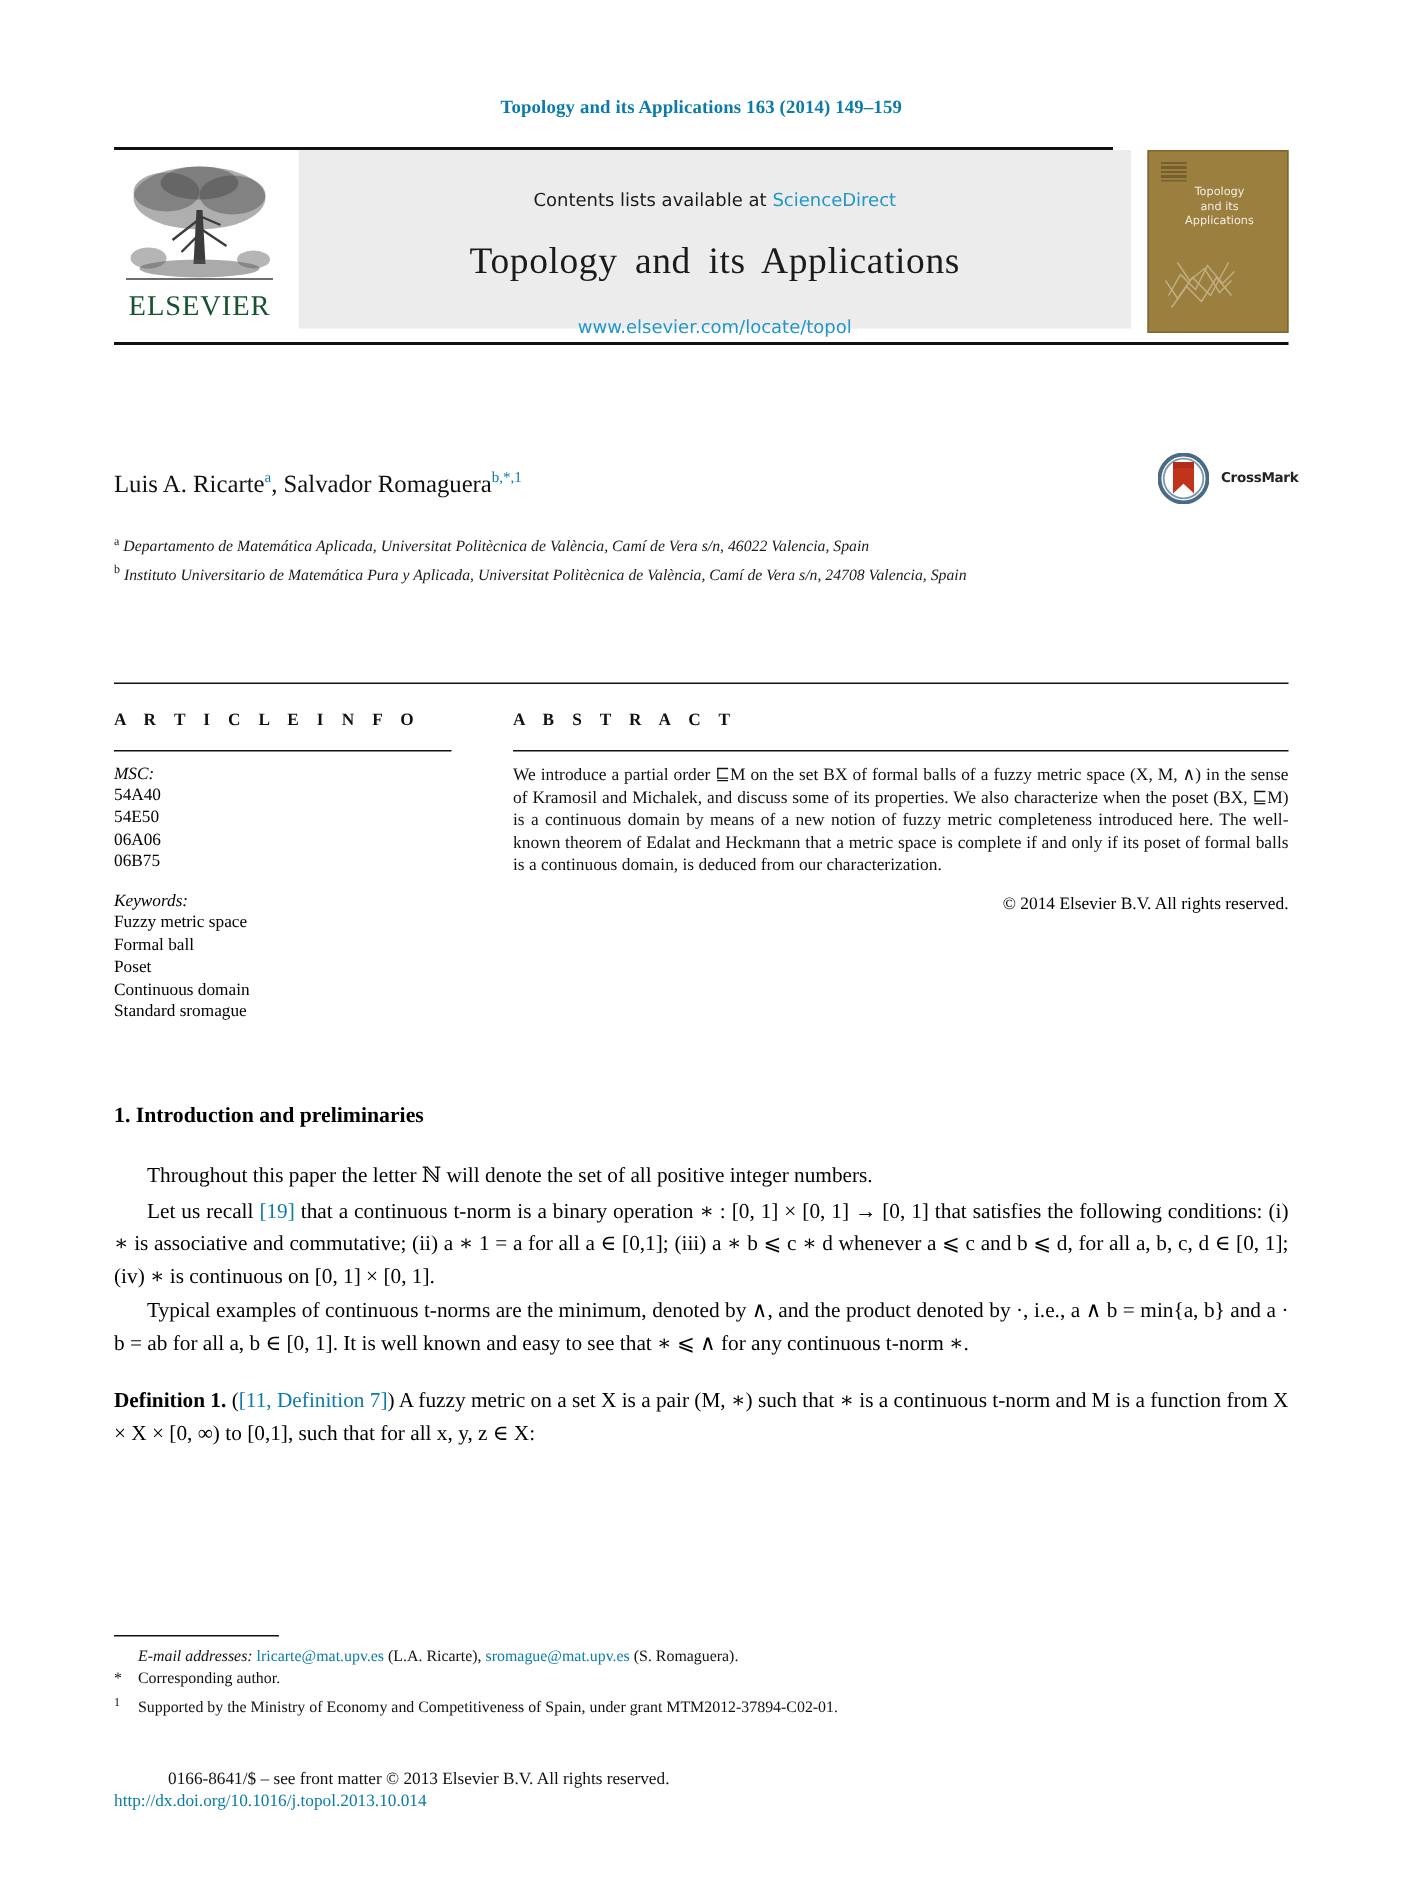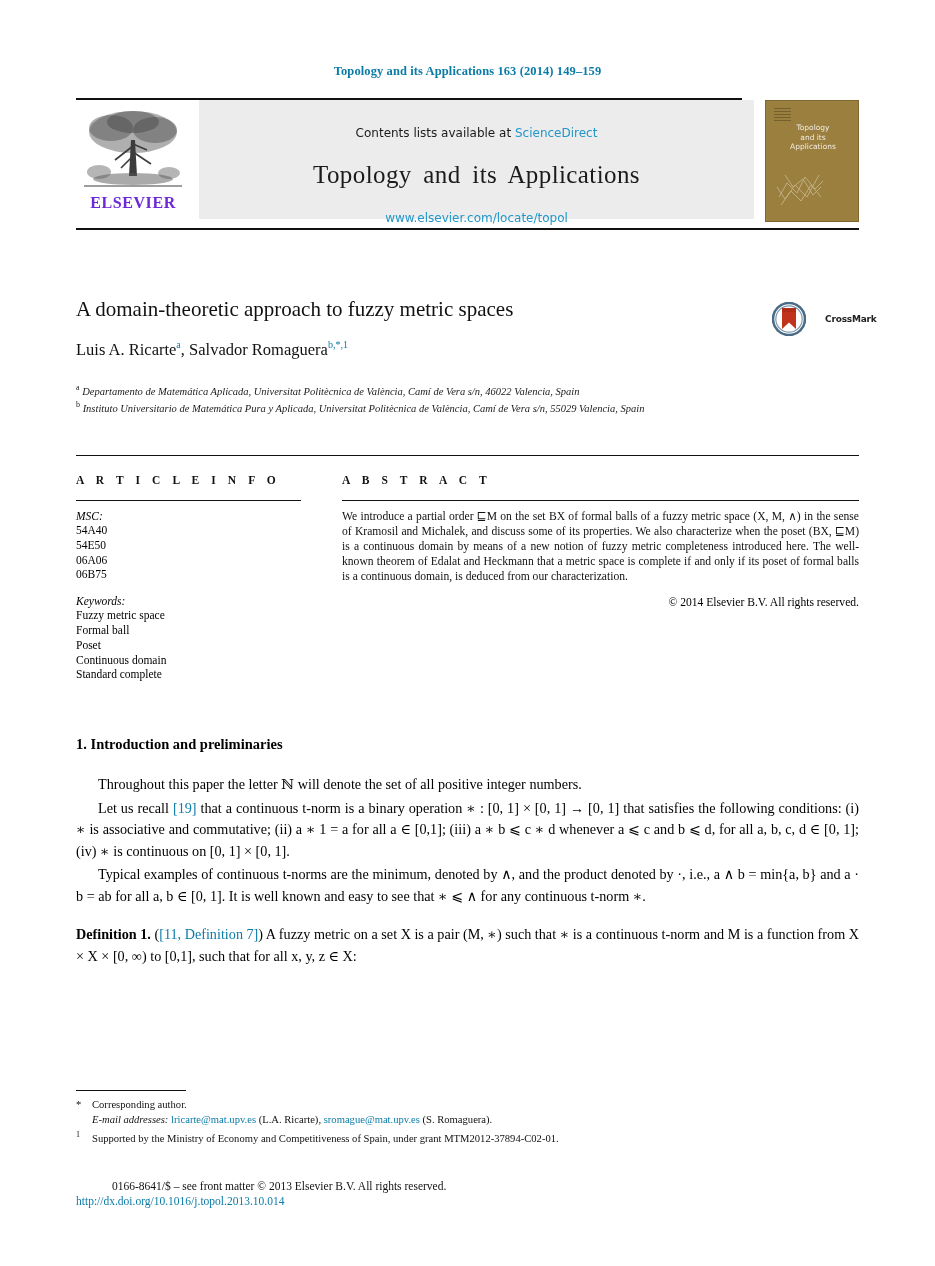--- a/index.html
+++ b/index.html
@@ -61,24 +61,24 @@
     align-items: center;
     justify-content: flex-start;
   }
   .tree-logo {
     width: 104px;
     height: 88px;
     display: block;
   }
   .elsevier-word {
     font-family: "Liberation Serif", serif;
-    font-size: 16px;
+    font-size: 19px;
     letter-spacing: 0.6px;
-    color: #6d28d9;
-    font-weight: bold;
+    color: #14532d;
+    font-weight: normal;
     margin-top: 1px;
     line-height: 1;
   }
   .sd-panel {
     flex: 1 1 auto;
     background: #ececec;
     margin-left: 9px;
     height: 119px;
     display: flex;
     flex-direction: column;
@@ -197,21 +197,21 @@
     font-style: normal;
   }
 
   
   .crossmark {
     position: absolute;
     top: 302px;
     left: 772px;
     display: flex;
     align-items: center;
-    gap: 19px;
+    gap: 8px;
   }
   .crossmark-label {
     font-family: "DejaVu Sans", "Liberation Sans", sans-serif;
     font-size: 9px;
     font-weight: bold;
     color: #222;
     letter-spacing: -0.2px;
   }
 
   
@@ -403,32 +403,31 @@
             <path d="M2 20 L10 32 L20 18 L32 30 L44 8"></path>
           </g>
         </svg>
       </div>
 
     </div>
     <div class="masthead-rule-bottom"></div>
   </div>
 
   <div class="title-block">
-    <h1 class="article-title">A domain-theoretic approach to fuzzy metric spaces</h1>
     <div class="authors">
       <span>Luis A. Ricarte</span><sup>a</sup><span>, Salvador Romaguera</span><sup>b,*,1</sup>
     </div>
     <div class="affiliations">
       <div>
         <sup>a</sup>
         <span>Departamento de Matemática Aplicada, Universitat Politècnica de València, Camí de Vera s/n, 46022 Valencia, Spain</span>
       </div>
       <div>
         <sup>b</sup>
-        <span>Instituto Universitario de Matemática Pura y Aplicada, Universitat Politècnica de València, Camí de Vera s/n, 55029 Valencia, Spain</span>
+        <span>Instituto Universitario de Matemática Pura y Aplicada, Universitat Politècnica de València, Camí de Vera s/n, 24708 Valencia, Spain</span>
       </div>
     </div>
   </div>
 
   <div class="crossmark">
     <svg width="34" height="34" viewBox="0 0 34 34">
       <circle cx="17" cy="17" r="16" fill="#ffffff" stroke="#4a6b86" stroke-width="2.6"></circle>
       <circle cx="17" cy="17" r="13.2" fill="#ffffff" stroke="#7d98ad" stroke-width="1.2"></circle>
       <path d="M10 6 H24 V27 L17 20.5 L10 27 Z" fill="#c0341d"></path>
       <path d="M10 6 H24 V10 H10 Z" fill="#9d2514" opacity="0.45"></path>
@@ -451,21 +450,21 @@
         <div class="info-line">06A06</div>
         <div class="info-line">06B75</div>
       </div>
 
       <div class="info-group">
         <div class="info-group-title">Keywords:</div>
         <div class="info-line">Fuzzy metric space</div>
         <div class="info-line">Formal ball</div>
         <div class="info-line">Poset</div>
         <div class="info-line">Continuous domain</div>
-        <div class="info-line">Standard complete</div>
+        <div class="info-line">Standard sromague</div>
       </div>
     </div>
 
     <div class="col-abstract">
       <div class="sechead">A B S T R A C T</div>
       <div class="sechead-rule"></div>
       <div class="abstract-text">We introduce a partial order ⊑M on the set BX of formal balls of a fuzzy metric space (X, M, ∧) in the sense of Kramosil and Michalek, and discuss some of its properties. We also characterize when the poset (BX, ⊑M) is a continuous domain by means of a new notion of fuzzy metric completeness introduced here. The well-known theorem of Edalat and Heckmann that a metric space is complete if and only if its poset of formal balls is a continuous domain, is deduced from our characterization.</div>
       <div class="abstract-copy">© 2014 Elsevier B.V. All rights reserved.</div>
     </div>
 
@@ -479,34 +478,34 @@
     <p class="para"><span>Let us recall </span><span class="ref-link">[19]</span><span> that a continuous t-norm is a binary operation ∗ : [0, 1] × [0, 1] → [0, 1] that satisfies the following conditions: (i) ∗ is associative and commutative; (ii) a ∗ 1 = a for all a ∈ [0,1]; (iii) a ∗ b ⩽ c ∗ d whenever a ⩽ c and b ⩽ d, for all a, b, c, d ∈ [0, 1]; (iv) ∗ is continuous on [0, 1] × [0, 1].</span></p>
 
     <p class="para">Typical examples of continuous t-norms are the minimum, denoted by ∧, and the product denoted by ·, i.e., a ∧ b = min{a, b} and a · b = ab for all a, b ∈ [0, 1]. It is well known and easy to see that ∗ ⩽ ∧ for any continuous t-norm ∗.</p>
 
     <p class="para noindent para-gap"><strong>Definition 1.</strong> (<span class="ref-link">[11, Definition 7]</span><span>) A fuzzy metric on a set X is a pair (M, ∗) such that ∗ is a continuous t-norm and M is a function from X × X × [0, ∞) to [0,1], such that for all x, y, z ∈ X:</span></p>
 
   </div>
 
   <div class="footnote-block">
     <div class="footnote-rule"></div>
-
-    <div class="footnote">
-      <span class="fn-marker">*</span><span>Corresponding author.</span>
-    </div>
 
     <div class="footnote" style="padding-left:16px;">
       <span class="ital">E-mail addresses:</span>
       <span class="mail-link">lricarte@mat.upv.es</span>
       <span>(L.A. Ricarte),</span>
       <span class="mail-link">sromague@mat.upv.es</span>
       <span>(S. Romaguera).</span>
     </div>
 
     <div class="footnote">
+      <span class="fn-marker">*</span><span>Corresponding author.</span>
+    </div>
+
+    <div class="footnote">
       <sup class="fn-marker">1</sup><span>Supported by the Ministry of Economy and Competitiveness of Spain, under grant MTM2012-37894-C02-01.</span>
     </div>
   </div>
 
   <div class="copyright-block">
     <div class="issn-line">0166-8641/$ – see front matter  © 2013 Elsevier B.V. All rights reserved.</div>
     <div class="doi-line">http://dx.doi.org/10.1016/j.topol.2013.10.014</div>
   </div>
 
 </div>

